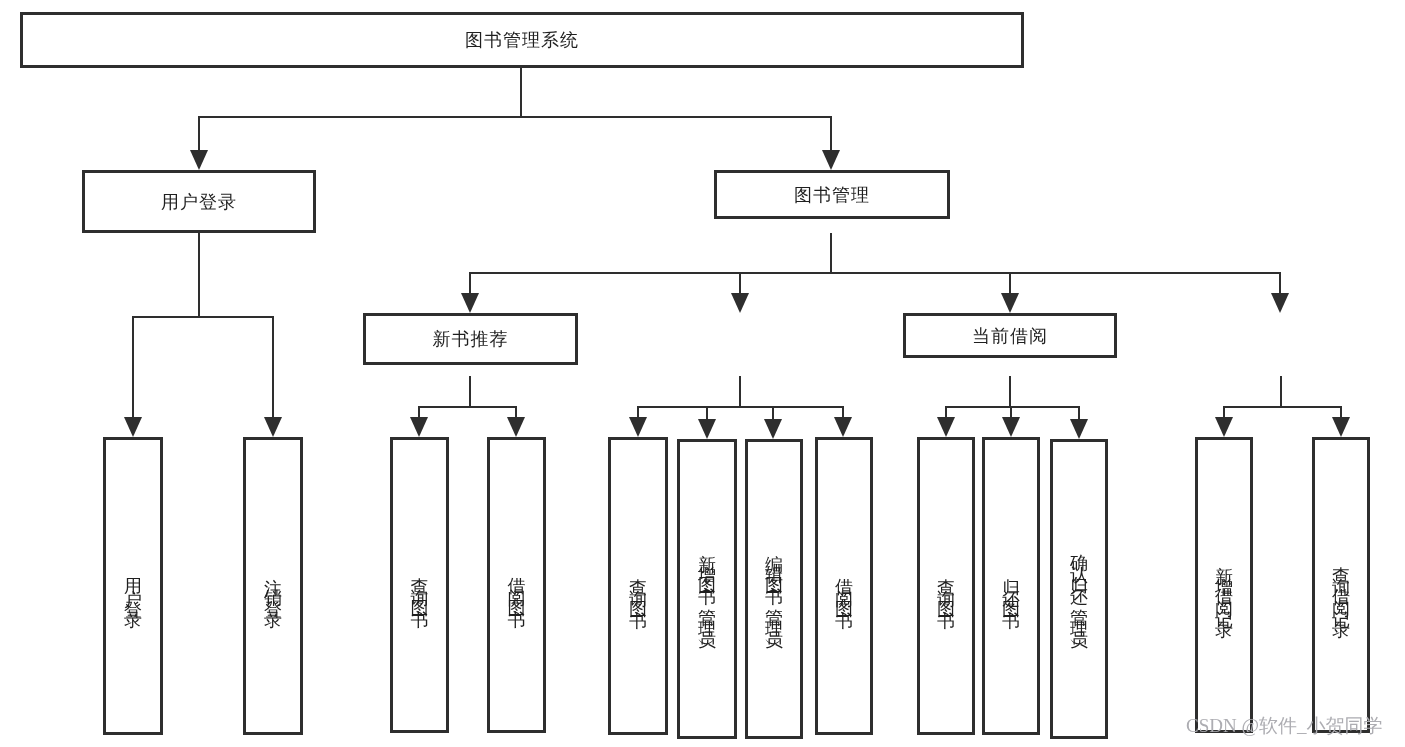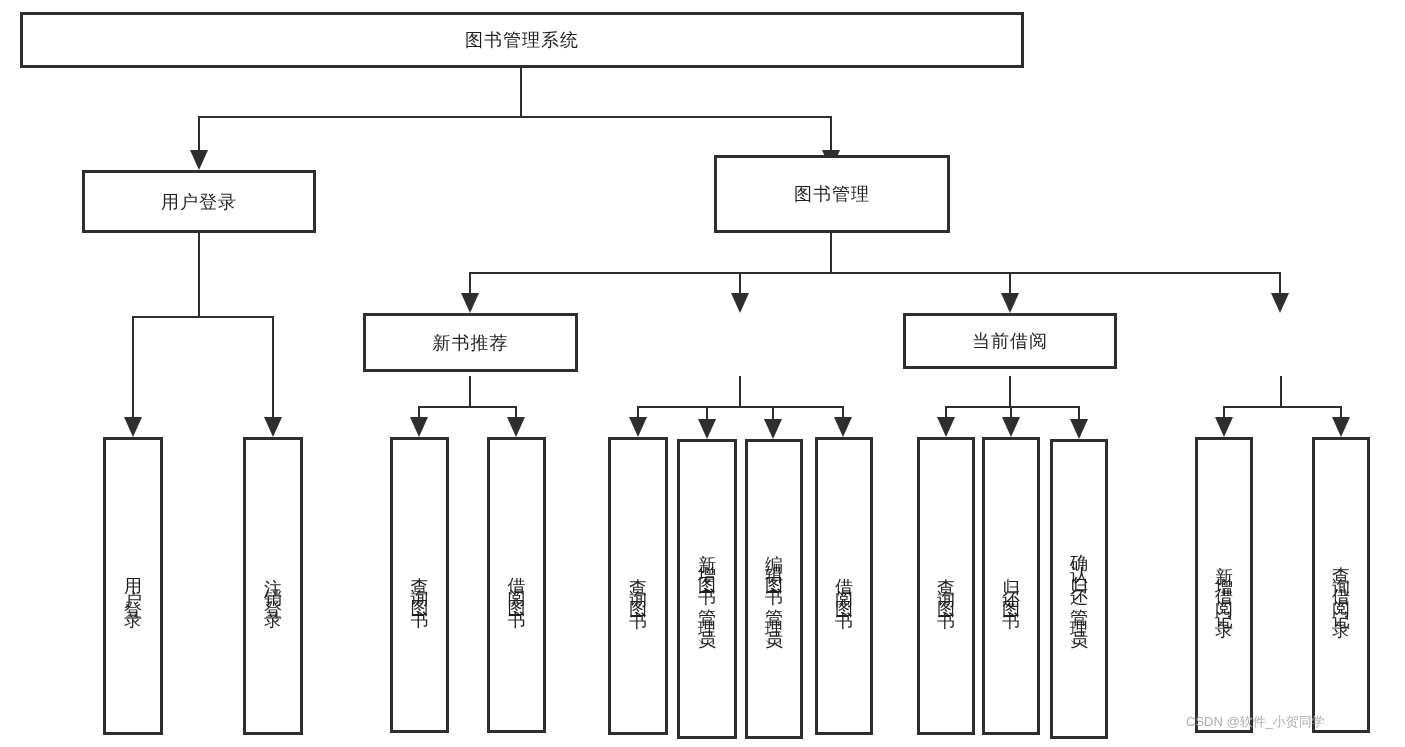--- a/index.html
+++ b/index.html
@@ -29,21 +29,21 @@
   .hline{height:2px;}
   .vline{width:2px;}
   .arrow{
     position:absolute;width:0;height:0;
     border-left:9px solid transparent;
     border-right:9px solid transparent;
     border-top:20px solid var(--line);
   }
   .watermark{
     position:absolute;left:1186px;top:713px;
-    font-size:13px;color:var(--wm);white-space:nowrap;z-index:5;
+    font-size:19px;color:var(--wm);white-space:nowrap;z-index:5;font-family:Liberation Serif, serif;
   }
 </style>
 </head>
 <body>
 
 <div class="canvas">
 
   <div class="box" style="left:20px;top:12px;width:1004px;height:56px">
     <span>图书管理系统</span>
   </div>
@@ -51,21 +51,21 @@
   <div class="vline" style="left:520px;top:68px;height:50px"></div>
   <div class="hline" style="left:198px;top:116px;width:634px"></div>
   <div class="vline" style="left:198px;top:117px;height:38px"></div>
   <div class="vline" style="left:830px;top:117px;height:38px"></div>
   <div class="arrow" style="left:190px;top:150px"></div>
   <div class="arrow" style="left:822px;top:150px"></div>
 
   <div class="box" style="left:82px;top:170px;width:234px;height:63px">
     <span>用户登录</span>
   </div>
-  <div class="box" style="left:714px;top:155px;width:236px;height:78px">
+  <div class="box" style="left:714px;top:170px;width:236px;height:49px">
     <span>图书管理</span>
   </div>
 
   <div class="vline" style="left:198px;top:233px;height:85px"></div>
   <div class="hline" style="left:132px;top:316px;width:142px"></div>
   <div class="vline" style="left:132px;top:317px;height:105px"></div>
   <div class="vline" style="left:272px;top:317px;height:105px"></div>
   <div class="arrow" style="left:124px;top:417px"></div>
   <div class="arrow" style="left:264px;top:417px"></div>
 
@@ -73,24 +73,24 @@
   <div class="hline" style="left:469px;top:272px;width:812px"></div>
   <div class="vline" style="left:469px;top:273px;height:26px"></div>
   <div class="vline" style="left:739px;top:273px;height:26px"></div>
   <div class="vline" style="left:1009px;top:273px;height:26px"></div>
   <div class="vline" style="left:1279px;top:273px;height:26px"></div>
   <div class="arrow" style="left:461px;top:293px"></div>
   <div class="arrow" style="left:731px;top:293px"></div>
   <div class="arrow" style="left:1001px;top:293px"></div>
   <div class="arrow" style="left:1271px;top:293px"></div>
 
-  <div class="box" style="left:363px;top:313px;width:215px;height:59px">
+  <div class="box" style="left:363px;top:313px;width:215px;height:52px">
     <span>新书推荐</span>
   </div>
-  <div class="box" style="left:903px;top:313px;width:214px;height:56px">
+  <div class="box" style="left:903px;top:313px;width:214px;height:45px">
     <span>当前借阅</span>
   </div>
 
   <div class="vline" style="left:469px;top:376px;height:31px"></div>
   <div class="hline" style="left:418px;top:406px;width:99px"></div>
   <div class="vline" style="left:418px;top:407px;height:14px"></div>
   <div class="vline" style="left:515px;top:407px;height:14px"></div>
   <div class="arrow" style="left:410px;top:417px"></div>
   <div class="arrow" style="left:507px;top:417px"></div>
 

